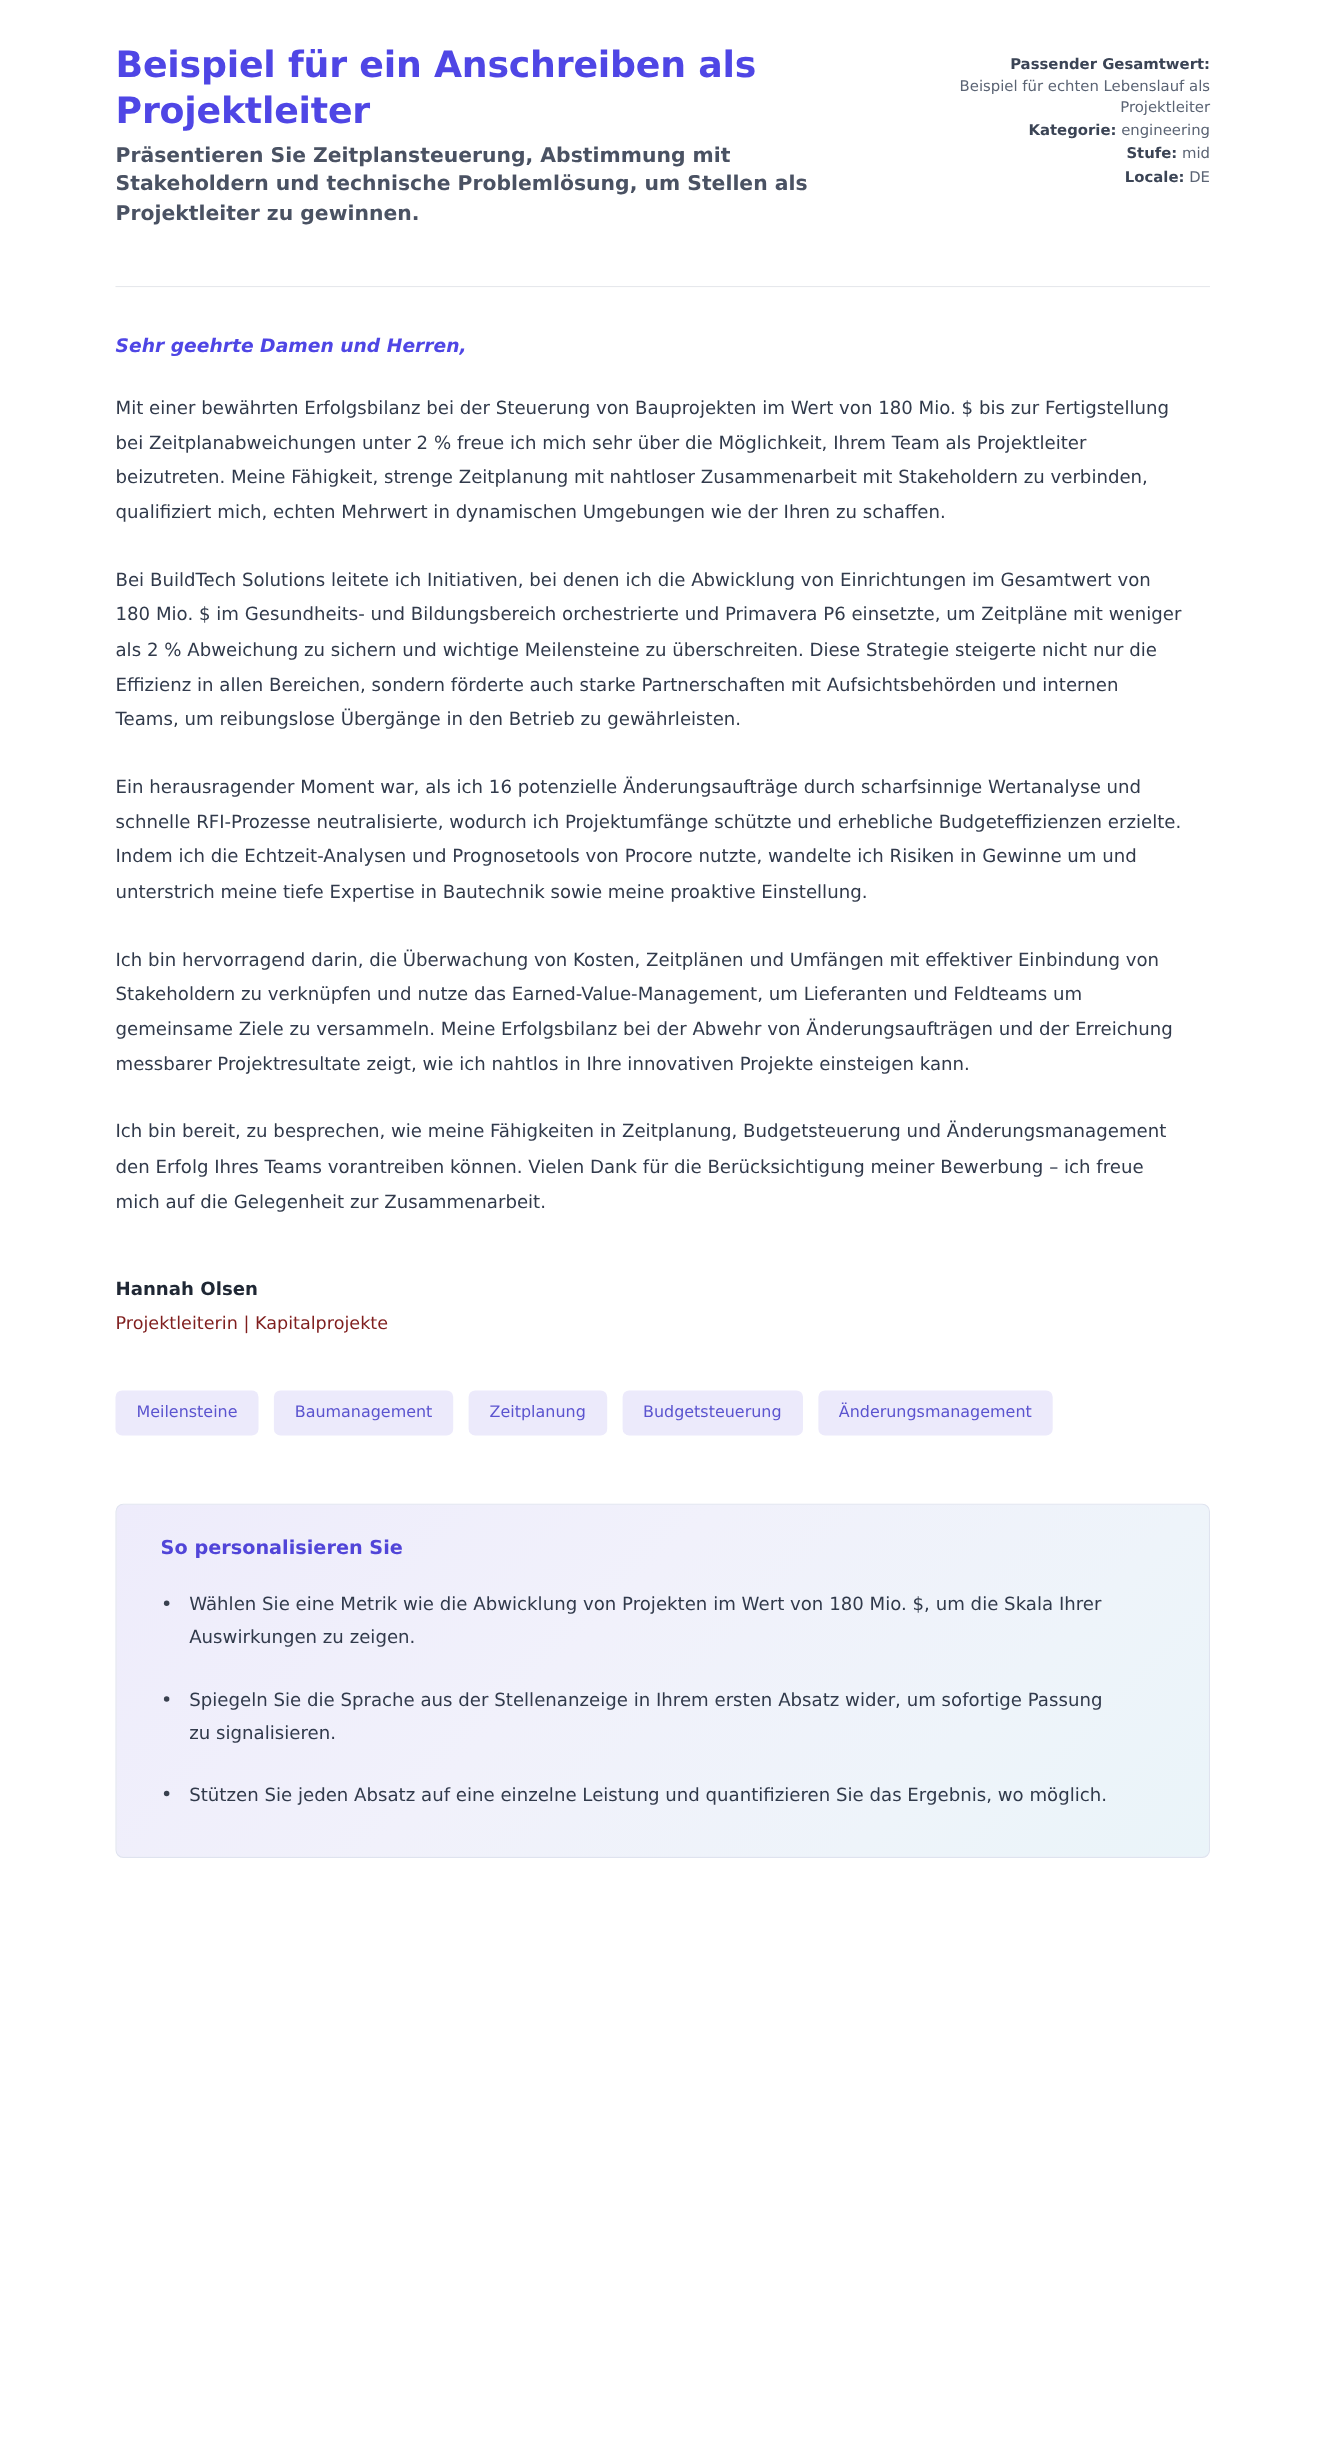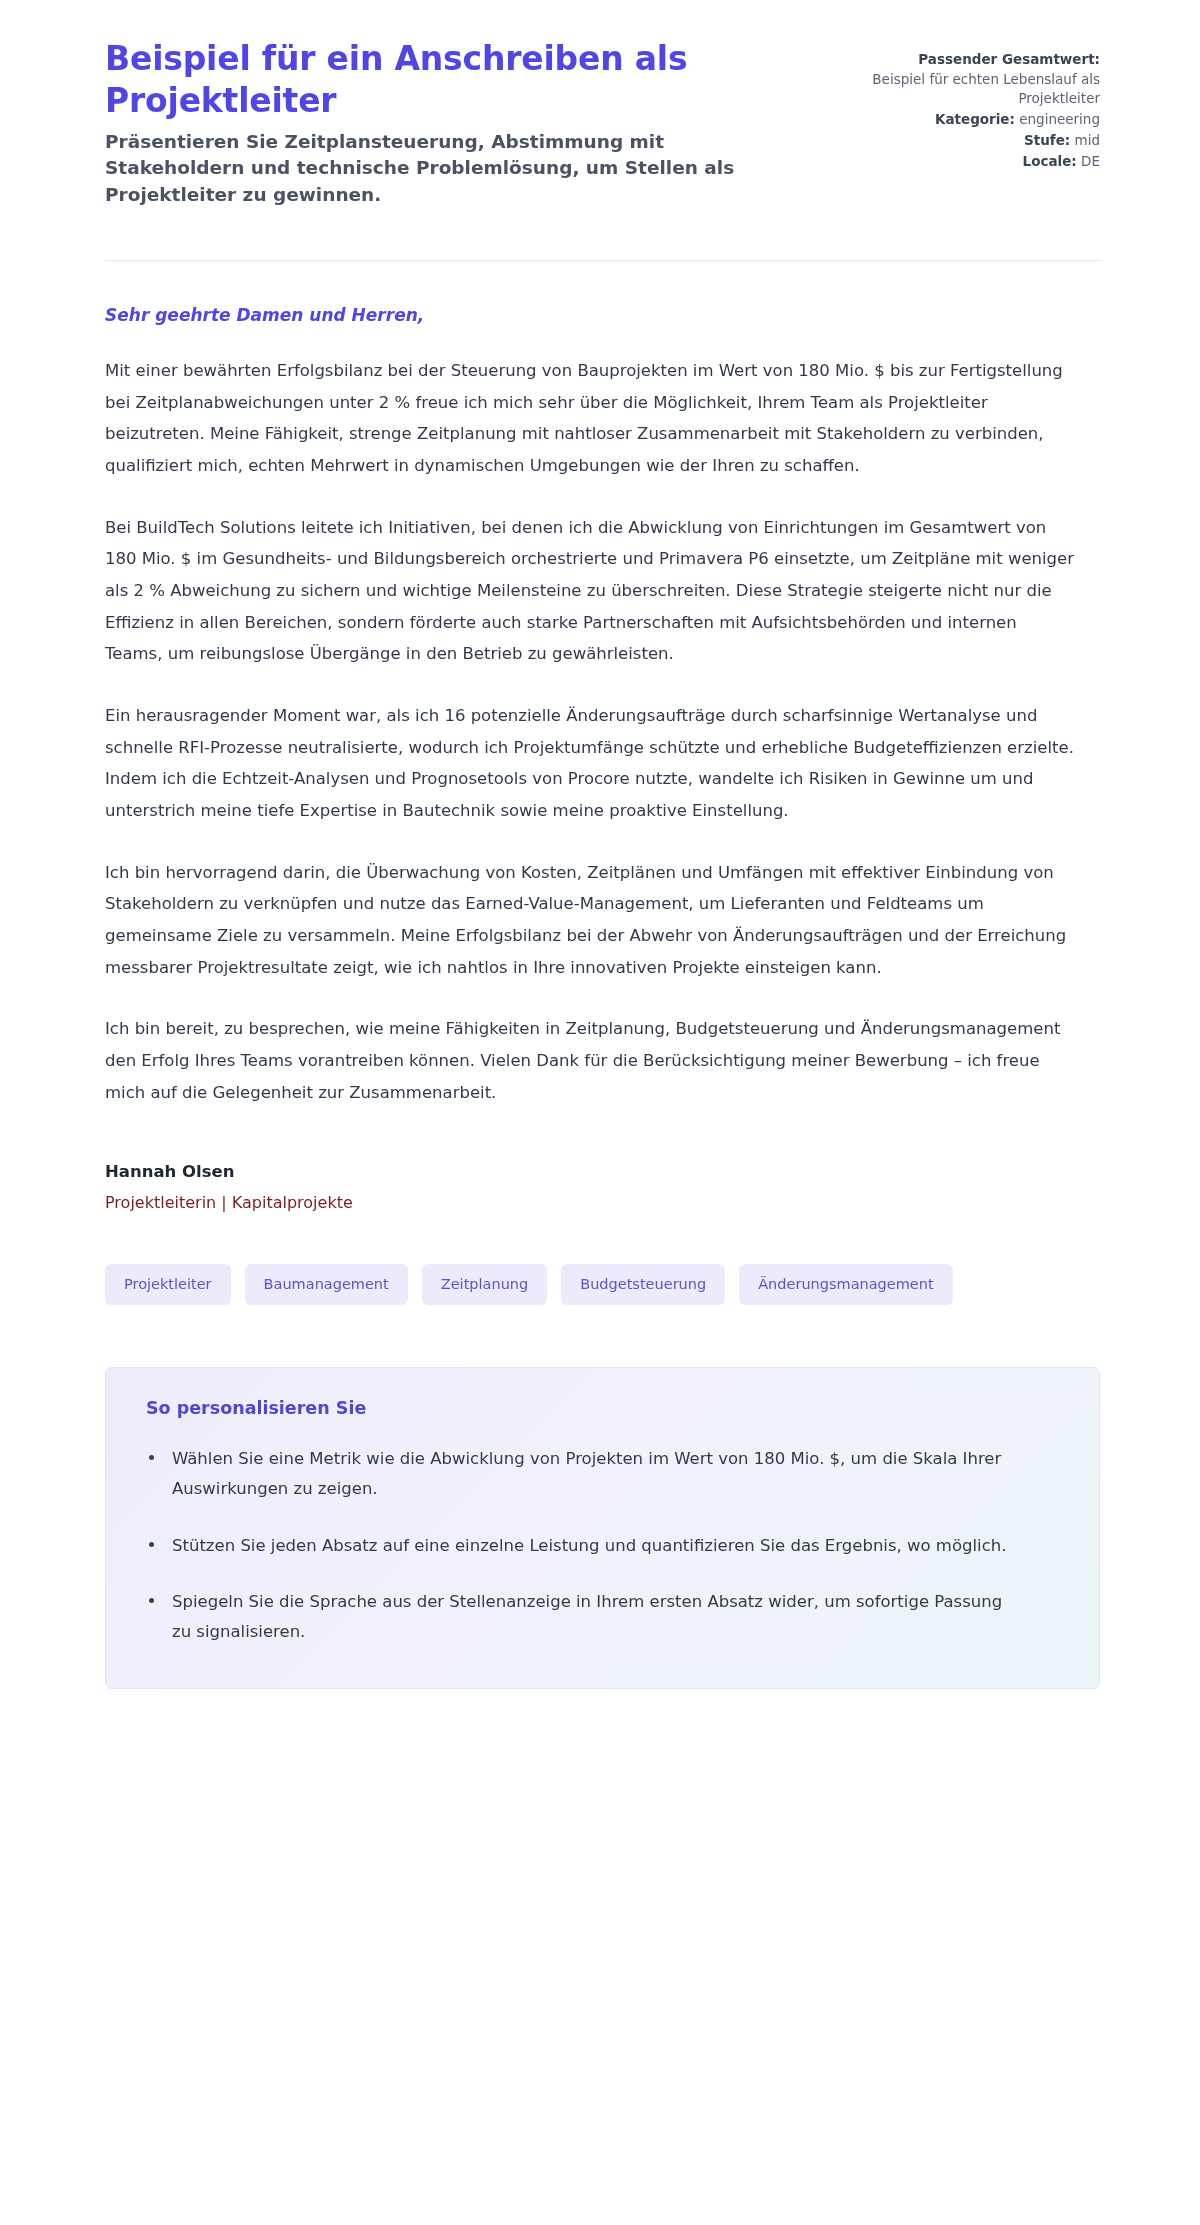--- a/index.html
+++ b/index.html
@@ -204,38 +204,38 @@
     <p class="body-para">Ich bin hervorragend darin, die Überwachung von Kosten, Zeitplänen und Umfängen mit effektiver Einbindung von Stakeholdern zu verknüpfen und nutze das Earned-Value-Management, um Lieferanten und Feldteams um gemeinsame Ziele zu versammeln. Meine Erfolgsbilanz bei der Abwehr von Änderungsaufträgen und der Erreichung messbarer Projektresultate zeigt, wie ich nahtlos in Ihre innovativen Projekte einsteigen kann.</p>
     <p class="body-para">Ich bin bereit, zu besprechen, wie meine Fähigkeiten in Zeitplanung, Budgetsteuerung und Änderungsmanagement den Erfolg Ihres Teams vorantreiben können. Vielen Dank für die Berücksichtigung meiner Bewerbung – ich freue mich auf die Gelegenheit zur Zusammenarbeit.</p>
   </section>
 
   <section class="signature">
     <p class="sig-name">Hannah Olsen</p>
     <p class="sig-role">Projektleiterin | Kapitalprojekte</p>
   </section>
 
   <section class="tags">
-    <span class="tag">Projektleiter</span>
+    <span class="tag">Meilensteine</span>
     <span class="tag">Baumanagement</span>
     <span class="tag">Zeitplanung</span>
     <span class="tag">Budgetsteuerung</span>
     <span class="tag">Änderungsmanagement</span>
   </section>
 
   <section class="callout">
     <h2 class="callout-title">So personalisieren Sie</h2>
     <ul class="callout-list">
       <li>
         <span class="bullet-dot"></span>
         <span>Wählen Sie eine Metrik wie die Abwicklung von Projekten im Wert von 180 Mio. $, um die Skala Ihrer Auswirkungen zu zeigen.</span>
       </li>
       <li>
         <span class="bullet-dot"></span>
-        <span>Stützen Sie jeden Absatz auf eine einzelne Leistung und quantifizieren Sie das Ergebnis, wo möglich.</span>
+        <span>Spiegeln Sie die Sprache aus der Stellenanzeige in Ihrem ersten Absatz wider, um sofortige Passung zu signalisieren.</span>
       </li>
       <li>
         <span class="bullet-dot"></span>
-        <span>Spiegeln Sie die Sprache aus der Stellenanzeige in Ihrem ersten Absatz wider, um sofortige Passung zu signalisieren.</span>
+        <span>Stützen Sie jeden Absatz auf eine einzelne Leistung und quantifizieren Sie das Ergebnis, wo möglich.</span>
       </li>
     </ul>
   </section>
 
 </div>
 
 </body></html>

